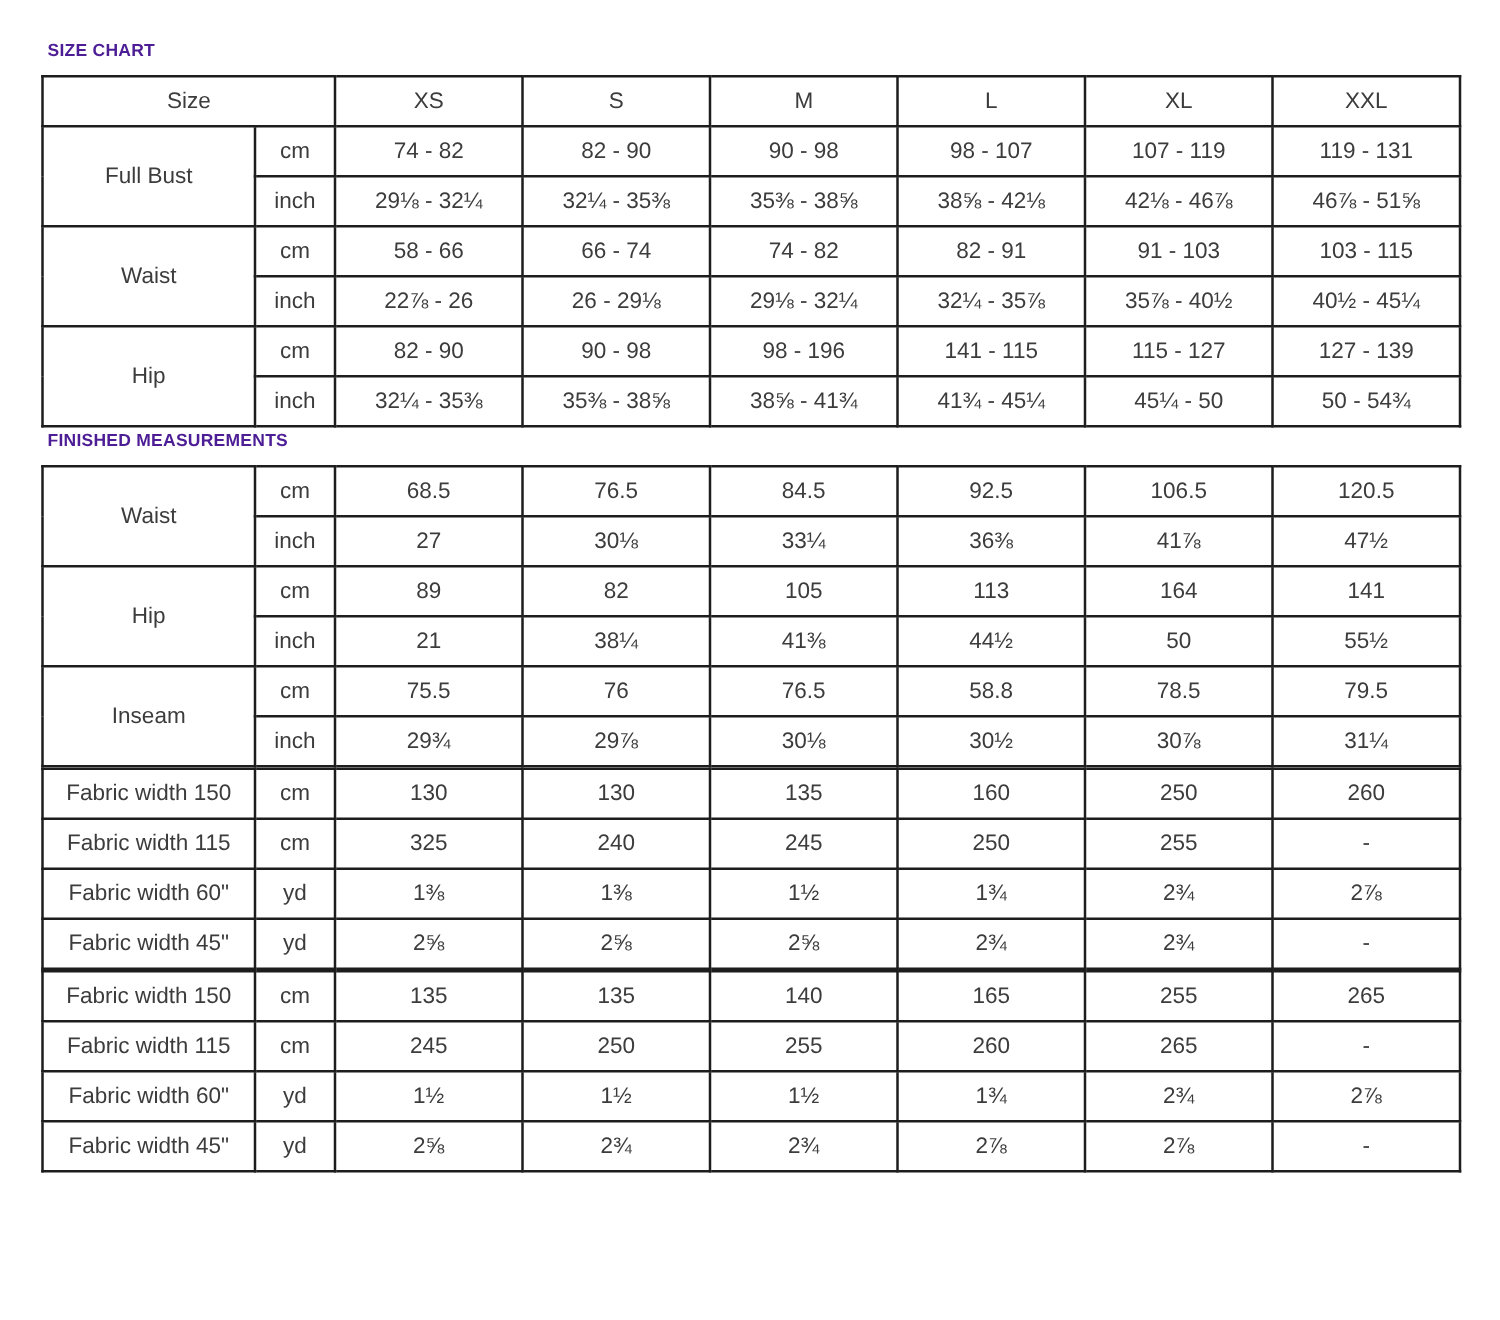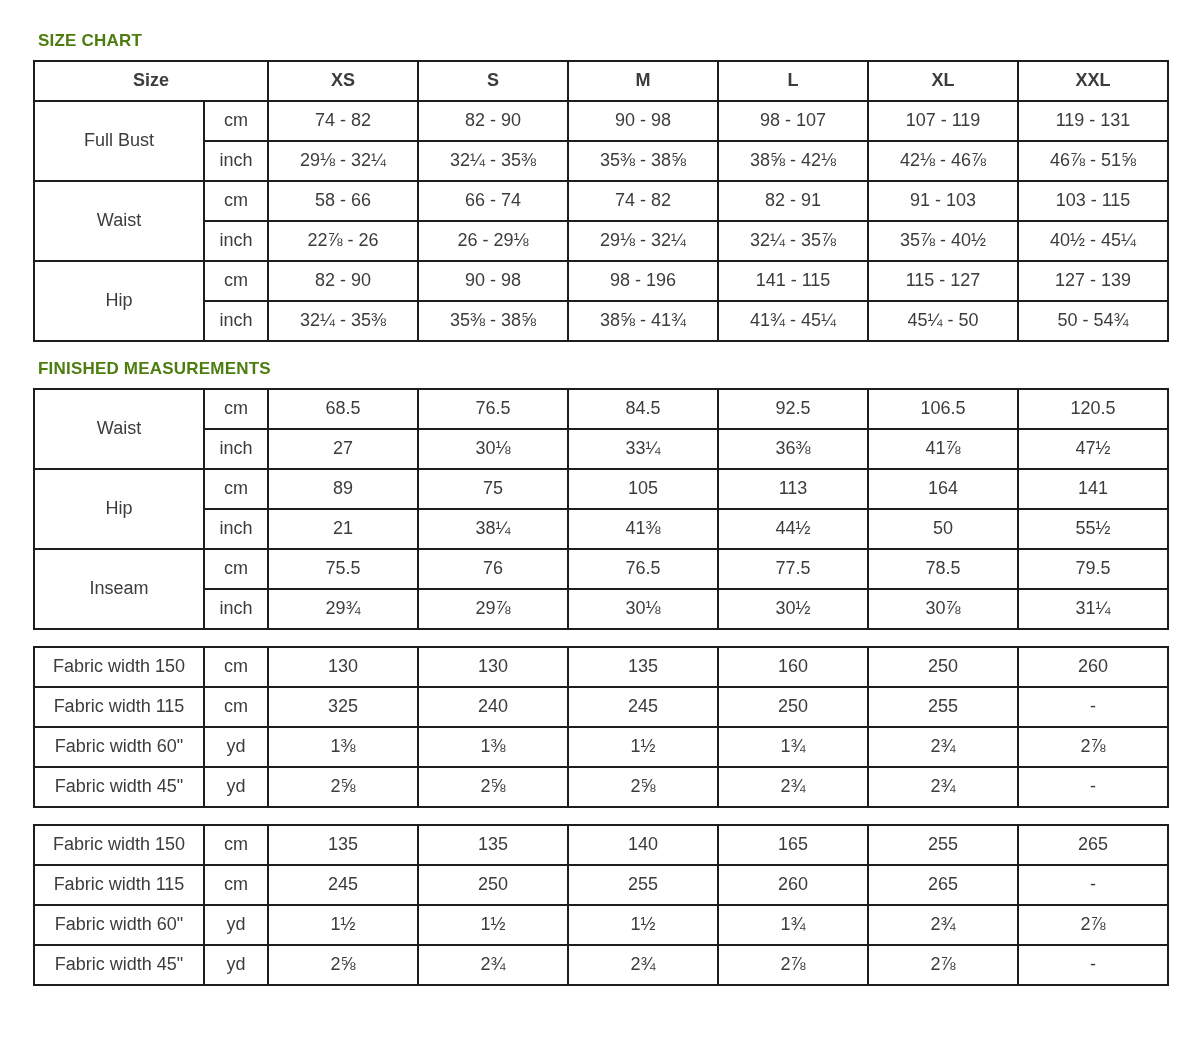--- a/index.html
+++ b/index.html
@@ -5,25 +5,25 @@
   * { box-sizing: border-box; margin: 0; padding: 0; }
   html, body { background: #ffffff; }
   body {
     width: 1200px;
     min-height: 1056px;
     font-family: "Liberation Sans", "DejaVu Sans", sans-serif;
     color: #3c3c3c;
     padding: 30px 33px 26px 33px;
   }
   .section { margin-bottom: 0; }
-  .section + .section { margin-top: 16px; }
+  .section + .section { }
   h2.title {
-    font-size: 17px;
+    font-size: 14px;
     font-weight: 700;
-    color: #4d7c0f;
+    color: #4c1d95;
     letter-spacing: 0.2px;
     padding-left: 5px;
     margin: 0 0 9px 0;
     line-height: 21px;
     white-space: nowrap;
   }
   table.chart {
     border-collapse: collapse;
     table-layout: fixed;
     width: 1134px;
@@ -35,21 +35,21 @@
     text-align: center;
     vertical-align: middle;
     font-size: 18px;
     font-weight: 400;
     color: #3c3c3c;
     padding: 0 4px;
     line-height: 1.1;
     overflow: hidden;
     white-space: nowrap;
   }
-  table.chart th { font-weight: 700; }
+  table.chart th { font-weight: 400; }
 </style>
 </head>
 <body>
 
 <div class="page">
 
   <div class="section">
     <h2 class="title"><span>SIZE CHART</span></h2>
     <table class="chart">
         <colgroup>
@@ -163,42 +163,42 @@
             <td>30⅛</td>
             <td>33¼</td>
             <td>36⅜</td>
             <td>41⅞</td>
             <td>47½</td>
           </tr>
           <tr>
             <td rowspan="2">Hip</td>
             <td>cm</td>
             <td>89</td>
-            <td>75</td>
+            <td>82</td>
             <td>105</td>
             <td>113</td>
             <td>164</td>
             <td>141</td>
           </tr>
           <tr>
             <td>inch</td>
             <td>21</td>
             <td>38¼</td>
             <td>41⅜</td>
             <td>44½</td>
             <td>50</td>
             <td>55½</td>
           </tr>
           <tr>
             <td rowspan="2">Inseam</td>
             <td>cm</td>
             <td>75.5</td>
             <td>76</td>
             <td>76.5</td>
-            <td>77.5</td>
+            <td>58.8</td>
             <td>78.5</td>
             <td>79.5</td>
           </tr>
           <tr>
             <td>inch</td>
             <td>29¾</td>
             <td>29⅞</td>
             <td>30⅛</td>
             <td>30½</td>
             <td>30⅞</td>

